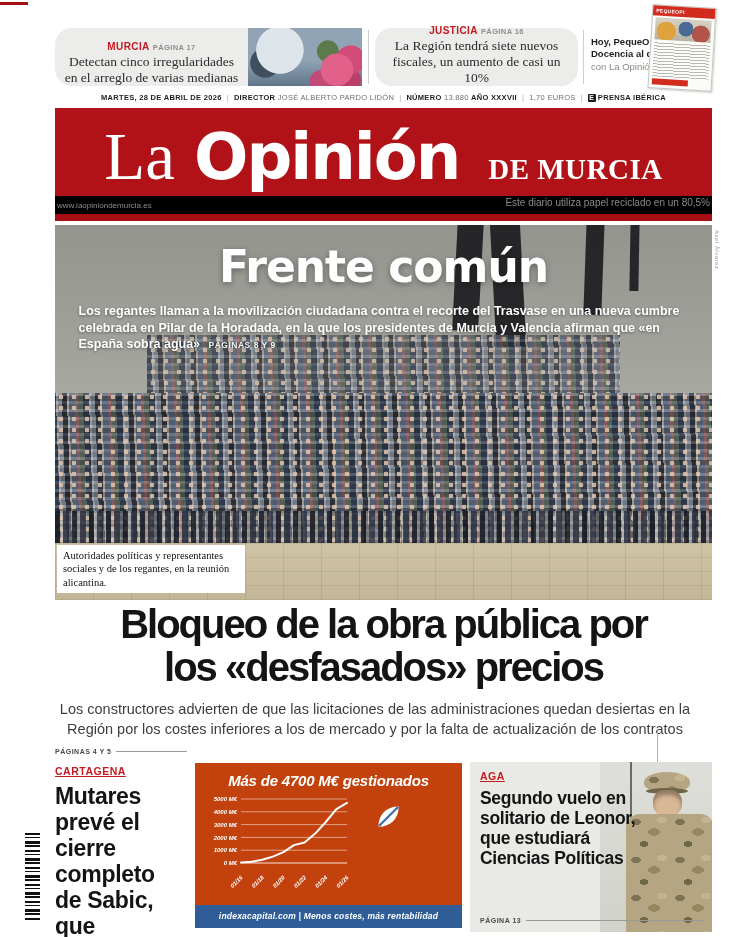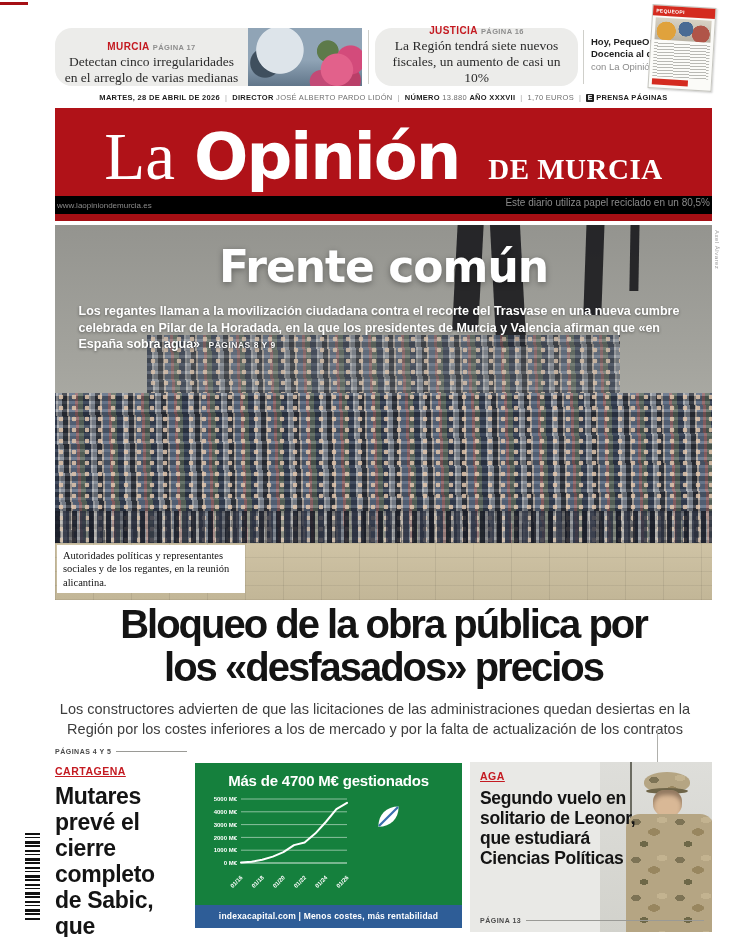--- a/index.html
+++ b/index.html
@@ -120,21 +120,21 @@
   .pages-line{flex:1;border-top:1px solid #9a9a96;}
 
   
   .left-col{position:absolute;left:55px;top:748px;width:132px;}
   .story-kicker{color:#c41a21;font-weight:bold;font-size:10.5px;letter-spacing:.5px;margin-top:10px;text-decoration:underline;}
   .left-col .story-headline{margin-top:6px;font-size:23px;font-weight:bold;line-height:1.13;
     letter-spacing:-.3px;color:#141414;}
   .left-col .story-deck{margin-top:9px;font-size:11px;color:#6b6b6b;line-height:1.3;}
 
   
-  .ad{position:absolute;left:195px;top:763px;width:267px;height:165px;background:#15803d;overflow:hidden;}
+  .ad{position:absolute;left:195px;top:763px;width:267px;height:165px;background:#c2410c;overflow:hidden;font-style:italic;}
   .ad-title{text-align:center;color:#fff;font-weight:bold;font-size:15px;margin-top:9px;letter-spacing:-.2px;}
   .ad-chart{position:absolute;left:4px;top:30px;}
   .ad-logo{position:absolute;right:14px;top:40px;width:120px;text-align:center;}
   .ad-brand{color:#fff;font-family:"DejaVu Sans",sans-serif;font-weight:bold;font-size:27px;
     letter-spacing:-1px;line-height:1;margin-top:3px;}
   .ad-footer{position:absolute;left:0;right:0;bottom:0;height:23px;background:#2e5d97;color:#fff;
     font-size:8.5px;font-weight:bold;text-align:center;line-height:23px;letter-spacing:.2px;}
 
   
   .aga{position:absolute;left:470px;top:762px;width:242px;height:170px;background:#e9e9e6;}
@@ -197,21 +197,21 @@
     <div class="promo-line gray">con La Opinión</div>
   </div>
   <div class="mini-paper">
     <div class="mini-head">PEQUEOPI</div>
     <div class="mini-photo"></div>
     <div class="mini-lines"></div>
     <div class="mini-red2"></div>
   </div>
 
   <div class="dateline">
-    <b>MARTES, 28 DE ABRIL DE 2026</b><span class="sep">|</span><b>DIRECTOR</b>&nbsp;<span>JOSÉ ALBERTO PARDO LIDÓN</span><span class="sep">|</span><b>NÚMERO</b>&nbsp;<span>13.880</span>&nbsp;<b>AÑO XXXVII</b><span class="sep">|</span><span>1,70 EUROS</span><span class="sep">|</span><span class="pi-logo">E</span><b>PRENSA PÁGINAS</b>
+    <b>MARTES, 28 DE ABRIL DE 2026</b><span class="sep">|</span><b>DIRECTOR</b>&nbsp;<span>JOSÉ ALBERTO PARDO LIDÓN</span><span class="sep">|</span><b>NÚMERO</b>&nbsp;<span>13.880</span>&nbsp;<b>AÑO XXXVII</b><span class="sep">|</span><span>1,70 EUROS</span><span class="sep">|</span><span class="pi-logo">E</span><b>PRENSA IBÉRICA</b>
   </div>
 
   <div class="masthead">
     <div class="masthead-inner">
       <span class="mh-la">La</span>
         <span class="mh-opinion">Opinión</span>
         <span class="mh-region">DE MURCIA</span>
     </div>
   </div>
   <div class="under-strip">

